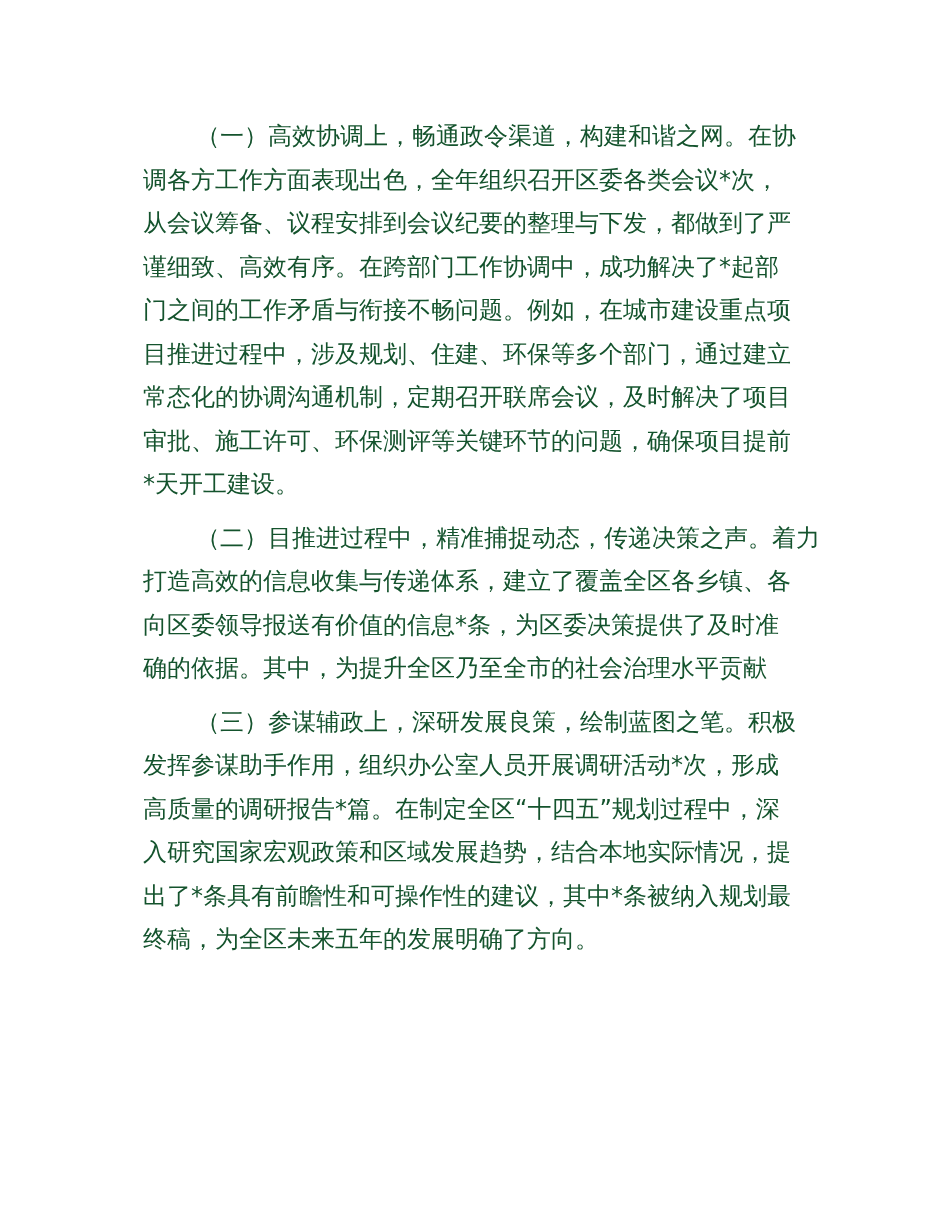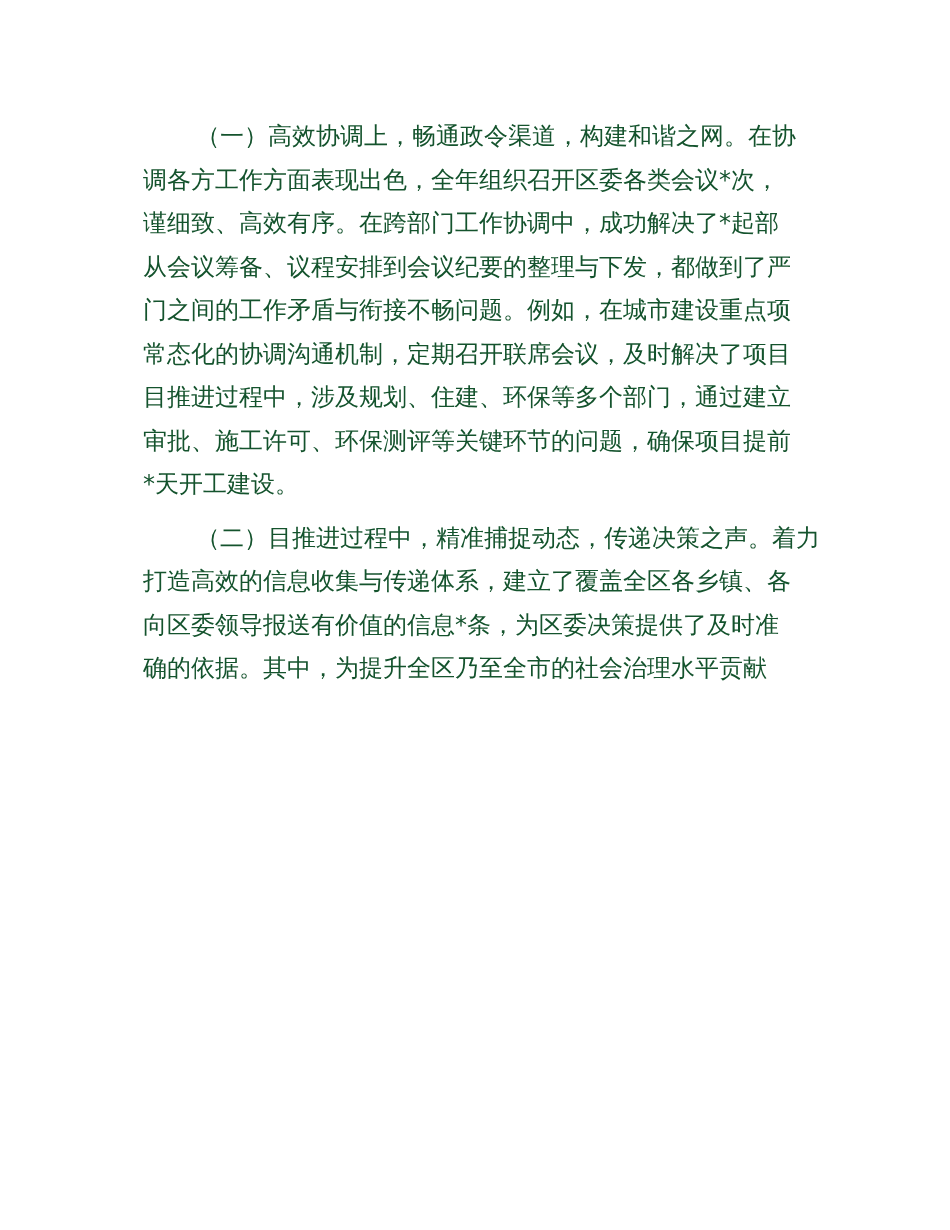--- a/index.html
+++ b/index.html
@@ -43,30 +43,38 @@
     .para { text-indent: 0; }
   </style>
 </head>
 <body>
 
 <div class="page">
 
   <div class="para">
     <span class="line">（一）高效协调上，畅通政令渠道，构建和谐之网。在协</span>
     <span class="line">调各方工作方面表现出色，全年组织召开区委各类会议*次，</span>
+    <span class="line">从会议筹备、议程安排到会议纪要的整理与下发，都做到了严</span>
     <span class="line">谨细致、高效有序。在跨部门工作协调中，成功解决了*起部</span>
-    <span class="line">从会议筹备、议程安排到会议纪要的整理与下发，都做到了严</span>
     <span class="line">门之间的工作矛盾与衔接不畅问题。例如，在城市建设重点项</span>
+    <span class="line">目推进过程中，涉及规划、住建、环保等多个部门，通过建立</span>
     <span class="line">常态化的协调沟通机制，定期召开联席会议，及时解决了项目</span>
-    <span class="line">目推进过程中，涉及规划、住建、环保等多个部门，通过建立</span>
     <span class="line">审批、施工许可、环保测评等关键环节的问题，确保项目提前</span>
     <span class="line">*天开工建设。</span>
   </div>
 
   <div class="para">
     <span class="line">（二）目推进过程中，精准捕捉动态，传递决策之声。着力</span>
     <span class="line">打造高效的信息收集与传递体系，建立了覆盖全区各乡镇、各</span>
     <span class="line">向区委领导报送有价值的信息*条，为区委决策提供了及时准</span>
     <span class="line">确的依据。其中，为提升全区乃至全市的社会治理水平贡献</span>
   </div>
 
+  <div class="para">
+    <span class="line">（三）参谋辅政上，深研发展良策，绘制蓝图之笔。积极</span>
+    <span class="line">发挥参谋助手作用，组织办公室人员开展调研活动*次，形成</span>
+    <span class="line">高质量的调研报告*篇。在制定全区“十四五”规划过程中，深</span>
+    <span class="line">入研究国家宏观政策和区域发展趋势，结合本地实际情况，提</span>
+    <span class="line">出了*条具有前瞻性和可操作性的建议，其中*条被纳入规划最</span>
+    <span class="line">终稿，为全区未来五年的发展明确了方向。</span>
+  </div>
 
 </div>
 
 </body></html>

